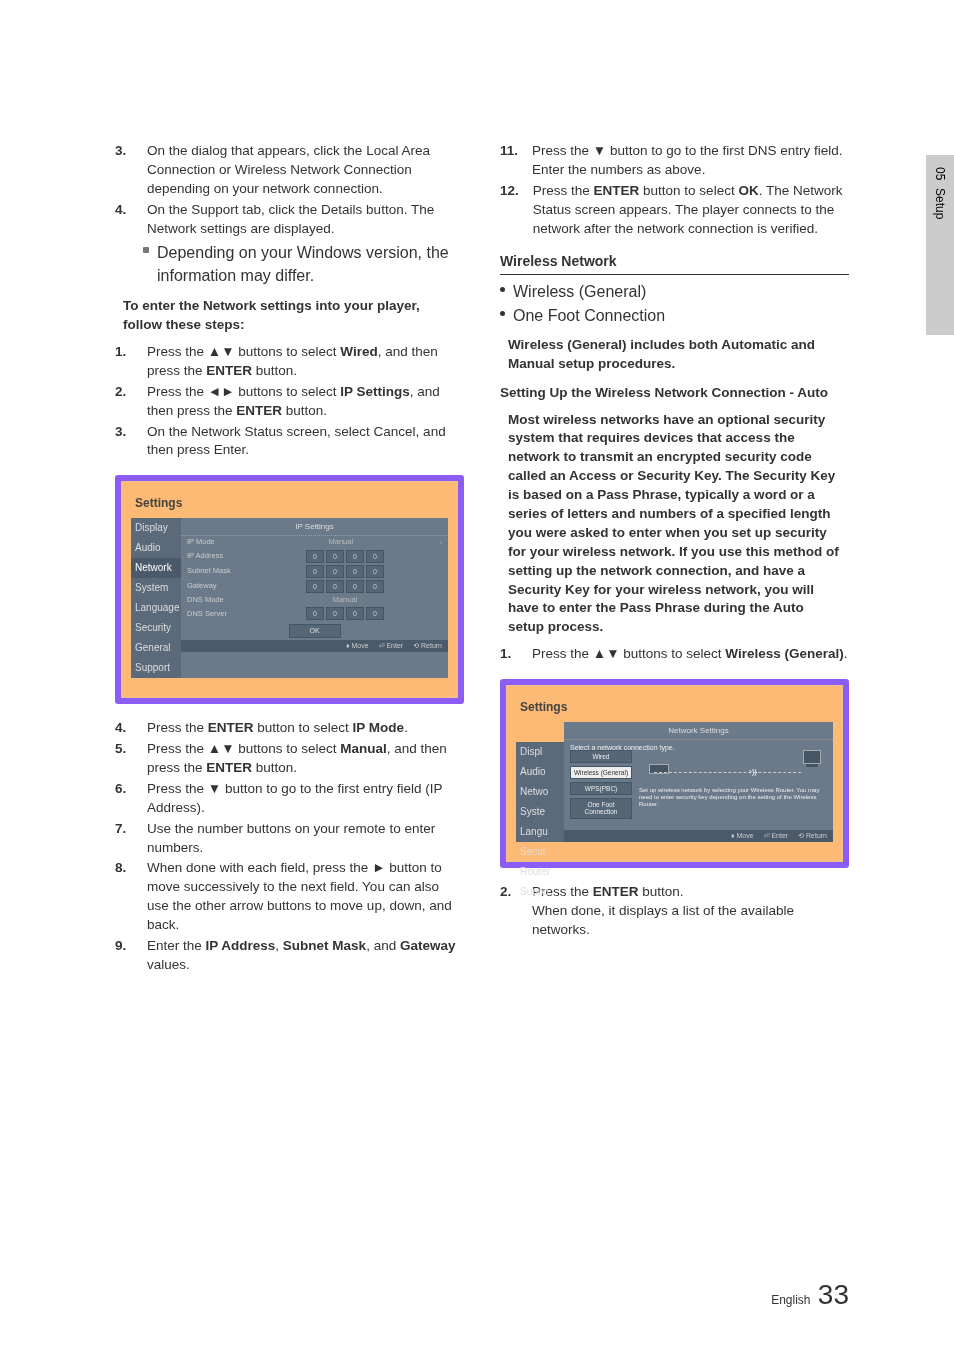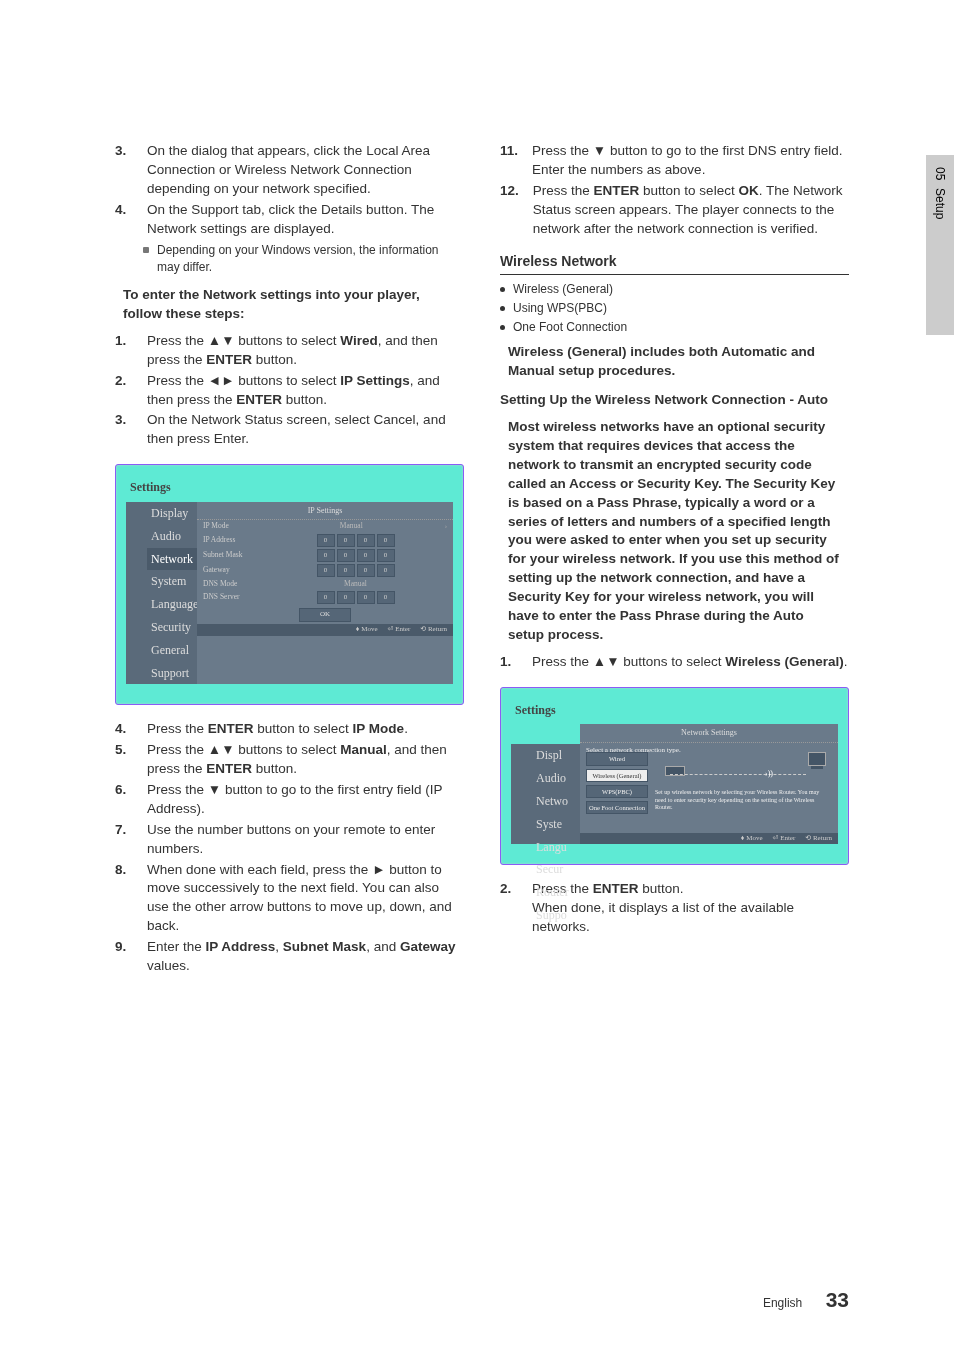--- a/index.html
+++ b/index.html
@@ -86,21 +86,21 @@
     border-top: 3px solid transparent;
     border-bottom: 3px solid transparent;
     border-left: 4px solid #333;
   }
   .sublist {
     margin: 4px 0 10px 28px;
   }
   .subitem {
     display: flex;
     gap: 8px;
-    font-size: 12px;
+    font-size: 16px;
     margin: 2px 0;
   }
   .square {
     width: 6px;
     height: 6px;
     background: #777;
     border-radius: 1px;
     margin-top: 5px;
     flex-shrink: 0;
   }
@@ -123,47 +123,45 @@
     font-size: 13.5px;
     margin: 10px 0 6px 0;
   }
   .para {
     margin: 8px 8px;
     font-weight: bold;
   }
 
   
   .panel {
-    background: #5eead4;
-    border: 1px solid #8b5cf6;
+    background: #fdba74;
+    border: 6px solid #8b5cf6;
     border-radius: 3px;
     margin: 15px 0 15px 0;
     padding: 10px 10px 20px 10px;
     font-size: 10px;
     color: #444;
     box-shadow: inset 0 0 2px #ccc;
-    font-family: Liberation Serif, serif;
   }
   .panel .title {
     font-size: 12px;
     font-weight: bold;
     color: #444;
     margin: 4px 0 6px 4px;
   }
   .panel-inner {
     display: flex;
   }
   .menucol {
     width: 50px;
     background: #5a6a7a;
     color: #ddd;
     display: flex;
     flex-direction: column;
-    font-size: 12px;
-    padding-left: 21px;
+    font-size: 10px;
   }
   .menucol div {
     padding: 3px 4px;
   }
   .menucol .active {
     color: #fff;
     background: #4a5a6a;
   }
   .rightpane {
     flex: 1;
@@ -321,43 +319,43 @@
     color: #fff;
   }
 
   .pagefoot {
     position: absolute;
     right: 105px;
     bottom: 40px;
     font-size: 12px;
   }
   .pagefoot .pg {
-    font-size: 21px;
-    font-weight: bold;
-    margin-left: 20px;
+    font-size: 28px;
+    font-weight: normal;
+    margin-left: 4px;
   }
 </style>
 </head>
 <body>
 
 <div class="page">
 
   <div class="side-tab">
     <span>05</span>
     <span style="margin-top:8px;">Setup</span>
   </div>
 
   <div class="cols">
 
     <div class="col">
 
       <div id="steps-a">
           <div class="numline">
        <div class="num">3.</div>
-       <div class="txt">On the dialog that appears, click the Local Area Connection or Wireless Network Connection depending on your network specified.</div>
+       <div class="txt">On the dialog that appears, click the Local Area Connection or Wireless Network Connection depending on your network connection.</div>
      </div>
           <div class="numline">
        <div class="num">4.</div>
        <div class="txt">On the Support tab, click the Details button. The Network settings are displayed.</div>
      </div>
         </div>
 
       <div class="sublist" id="note-items">
           <div class="subitem">
             <div class="square"></div>
@@ -493,24 +491,20 @@
        <div class="txt">Press the <b>ENTER</b> button to select <b>OK</b>. The Network Status screen appears. The player connects to the network after the network connection is verified.</div>
      </div>
         </div>
 
       <h3>Wireless Network</h3>
 
       <div id="bullets">
           <div class="subitem">
             <div class="bullet"></div>
             <div>Wireless (General)</div>
-          </div>
-          <div class="subitem">
-            <div class="bullet"></div>
-            <div>Using WPS(PBC)</div>
           </div>
           <div class="subitem">
             <div class="bullet"></div>
             <div>One Foot Connection</div>
           </div>
         </div>
 
       <div class="para">Wireless (General) includes both Automatic and Manual setup procedures.</div>
 
       <h4>Setting Up the Wireless Network Connection - Auto</h4>

